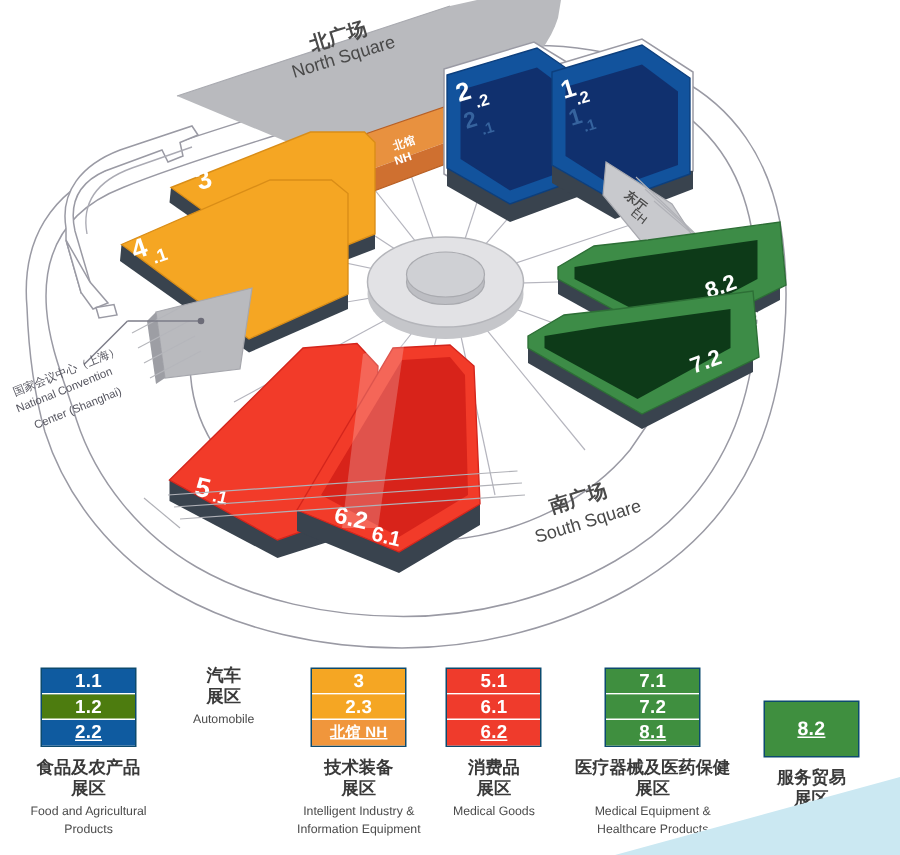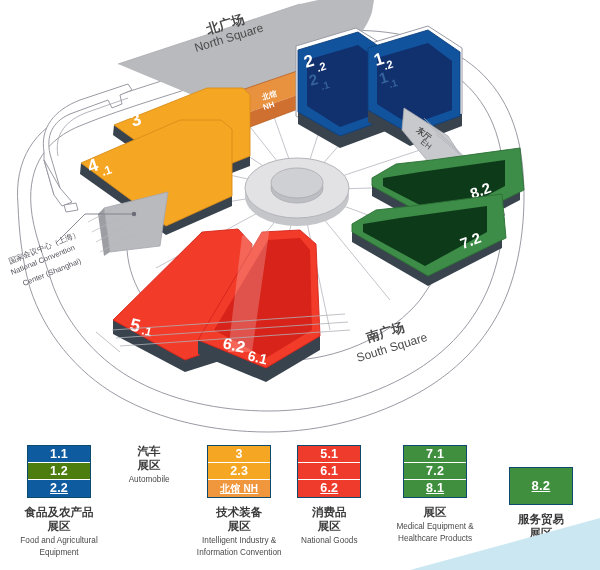--- a/index.html
+++ b/index.html
@@ -294,21 +294,21 @@
   <div class="legend-col">
     <div class="swatch-stack">
       <div class="swatch" style="background:#0f5ba0">1.1</div>
       <div class="swatch" style="background:#4d7c0f">1.2</div>
       <div class="swatch" style="background:#0f5ba0">2.2</div>
     </div>
     <div class="legend-text">
       <div class="lt-cn">食品及农产品</div>
       <div class="lt-cn">展区</div>
       <div class="lt-en">Food and Agricultural</div>
-      <div class="lt-en">Equipment</div>
+      <div class="lt-en">Products</div>
     </div>
   </div>
 
   <div class="legend-col">
     <div class="legend-text">
       <div class="lt-cn">汽车</div>
       <div class="lt-cn">展区</div>
       <div class="lt-en">Automobile</div>
     </div>
   </div>
@@ -316,44 +316,45 @@
   <div class="legend-col">
     <div class="swatch-stack">
       <div class="swatch" style="background:#f5a623">3</div>
       <div class="swatch" style="background:#f5a623">2.3</div>
       <div class="swatch small-label" style="background:#f0963c">北馆 NH</div>
     </div>
     <div class="legend-text">
       <div class="lt-cn">技术装备</div>
       <div class="lt-cn">展区</div>
       <div class="lt-en">Intelligent Industry &amp;</div>
-      <div class="lt-en">Information Convention</div>
+      <div class="lt-en">Information Equipment</div>
     </div>
   </div>
 
   <div class="legend-col">
     <div class="swatch-stack">
       <div class="swatch" style="background:#ef3b2c">5.1</div>
       <div class="swatch" style="background:#ef3b2c">6.1</div>
       <div class="swatch" style="background:#ef3b2c">6.2</div>
     </div>
     <div class="legend-text">
       <div class="lt-cn">消费品</div>
       <div class="lt-cn">展区</div>
-      <div class="lt-en">National Goods</div>
+      <div class="lt-en">Medical Goods</div>
     </div>
   </div>
 
   <div class="legend-col" style="flex:1.35 1 0">
     <div class="swatch-stack">
       <div class="swatch" style="background:#3f8f3f">7.1</div>
       <div class="swatch" style="background:#3f8f3f">7.2</div>
       <div class="swatch" style="background:#3f8f3f">8.1</div>
     </div>
     <div class="legend-text">
+      <div class="lt-cn">医疗器械及医药保健</div>
       <div class="lt-cn">展区</div>
       <div class="lt-en">Medical Equipment &amp;</div>
       <div class="lt-en">Healthcare Products</div>
     </div>
   </div>
 
   <div class="legend-col">
     <div class="swatch-stack single">
       <div class="swatch tall" style="background:#3f8f3f">8.2</div>
     </div>

